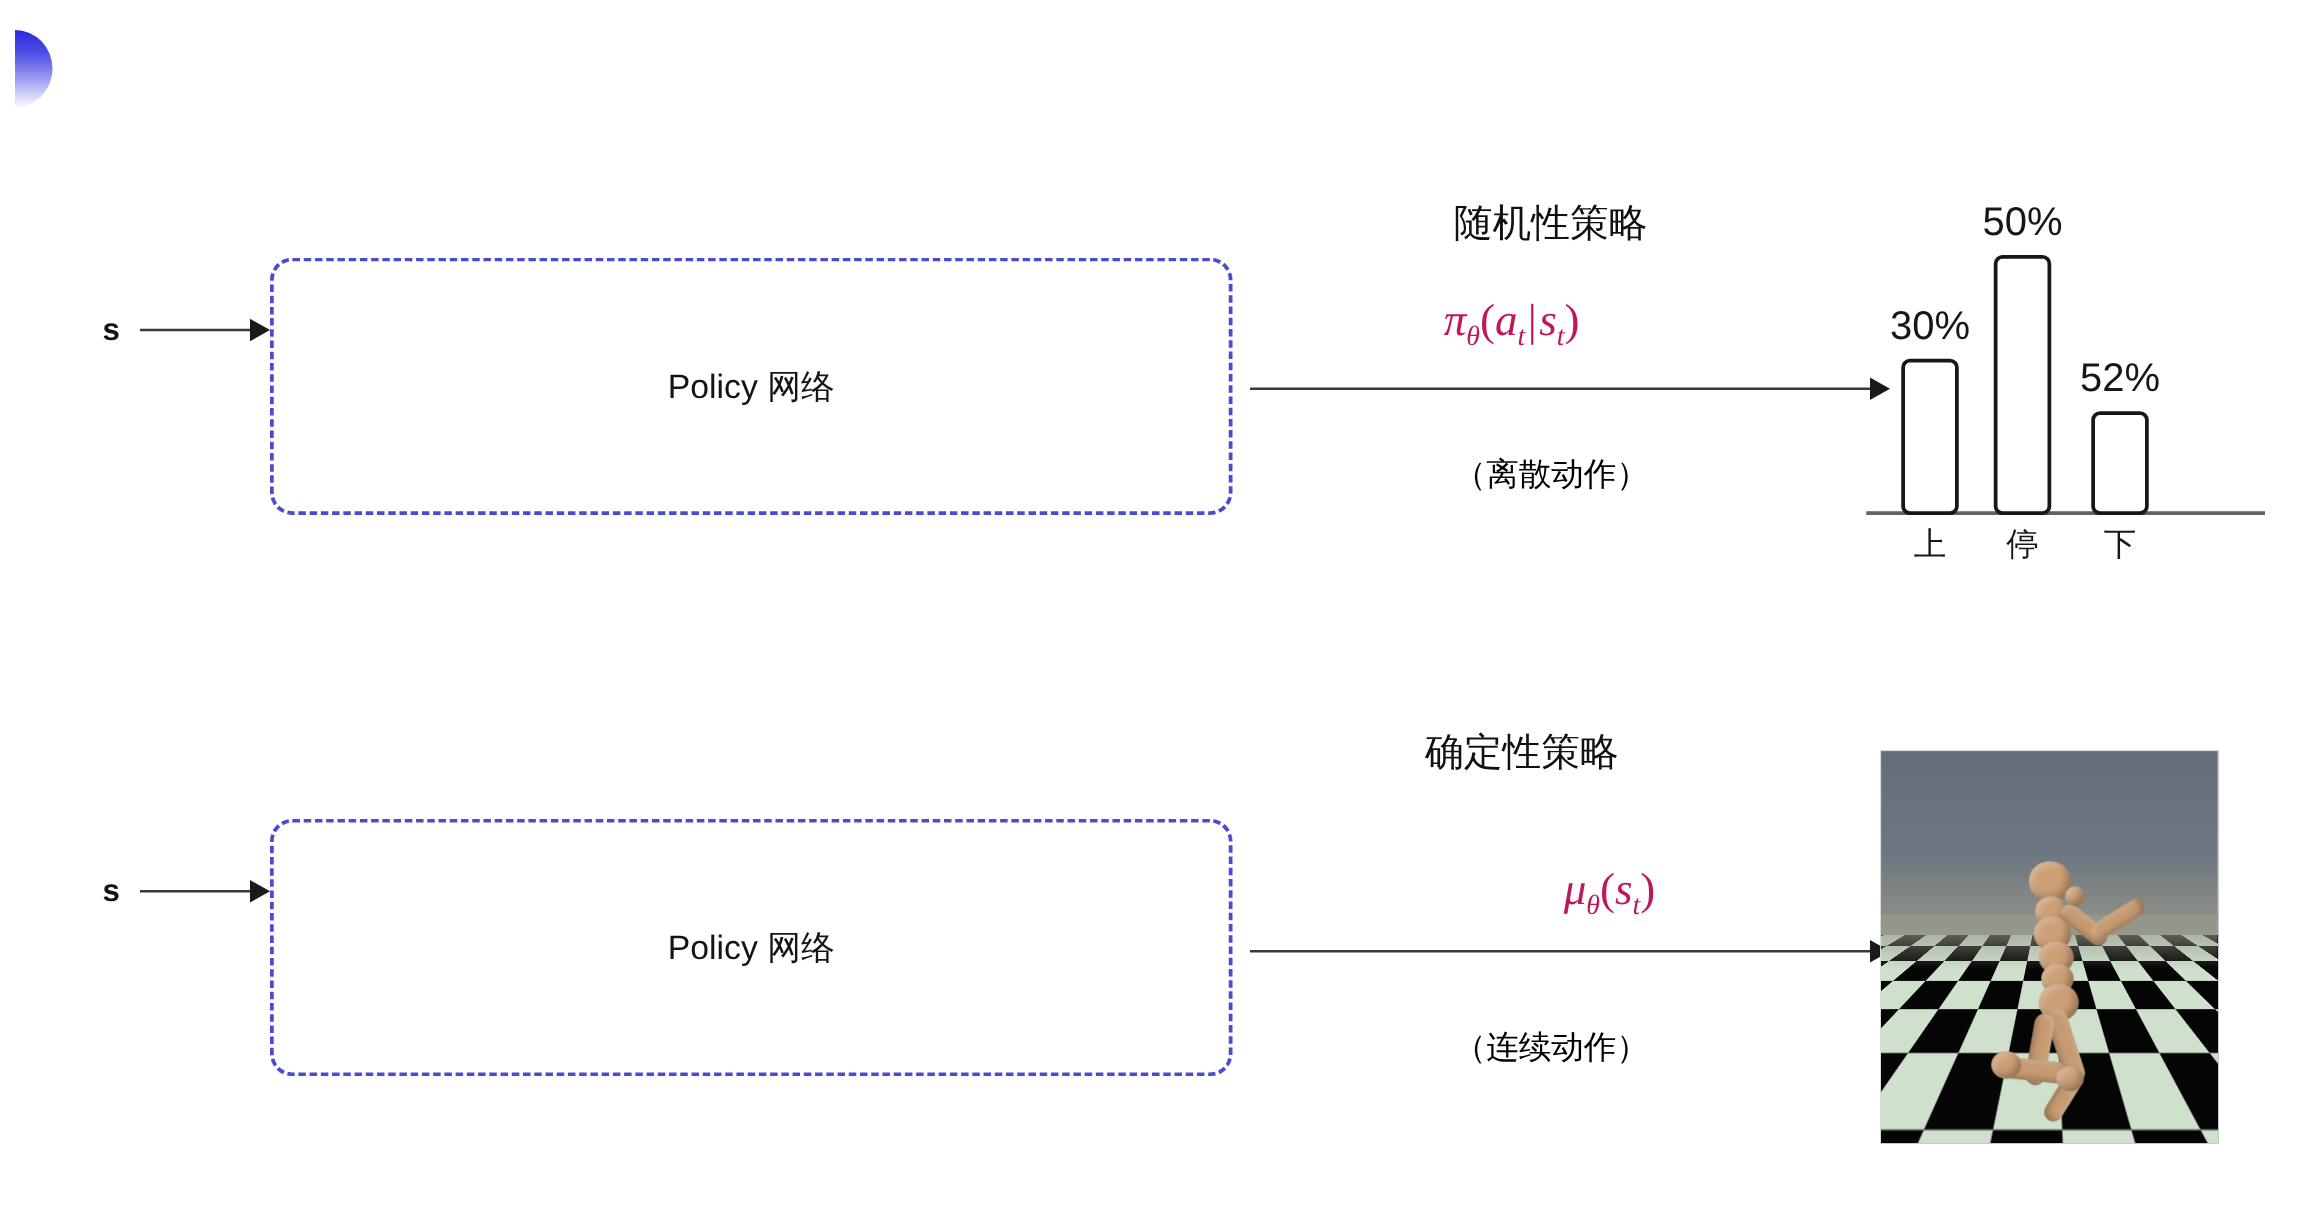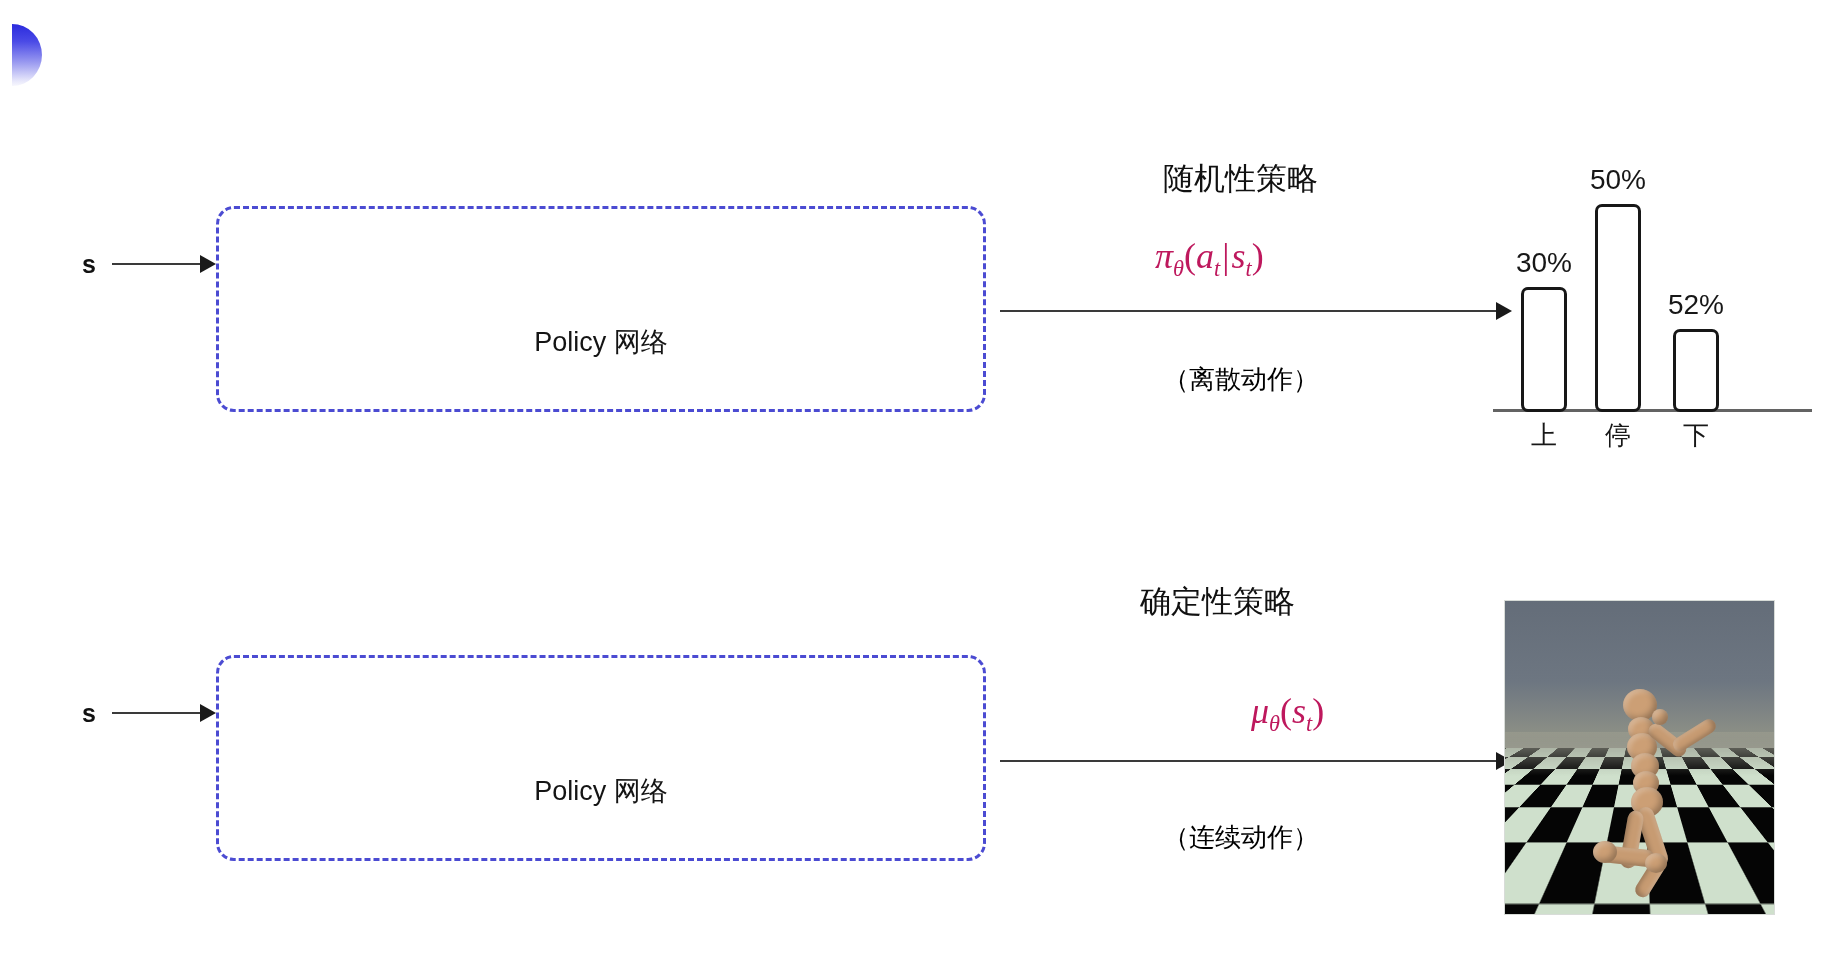--- a/index.html
+++ b/index.html
@@ -53,21 +53,20 @@
   .policy-label {
     position: absolute;
     left: 0;
     right: 0;
     top: 50%;
     transform: translateY(-50%);
     text-align: center;
     font-size: 27px;
     color: #141414;
     font-weight: 400;
-    margin-top: 33px;
   }
   .state-label {
     position: absolute;
     font-size: 25px;
     font-weight: bold;
     color: #111111;
   }
 
   
   .arrow-line {
@@ -146,21 +145,21 @@
     box-sizing: border-box;
     border: 3px solid #171717;
     border-radius: 7px;
     background: #ffffff;
   }
   .bar-value {
     position: absolute;
     left: -14px;
     width: 74px;
     text-align: center;
-    font-size: 28px;
+    font-size: 32px;
     color: #171717;
   }
   .bar-tick {
     position: absolute;
     left: -14px;
     width: 74px;
     top: 6px;
     text-align: center;
     font-size: 26px;
     color: #171717;

